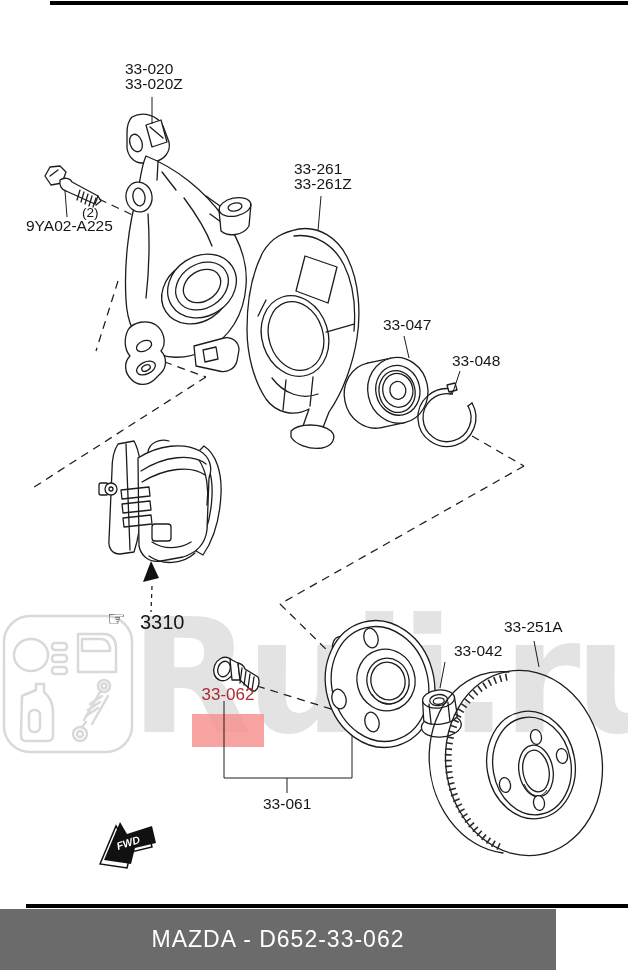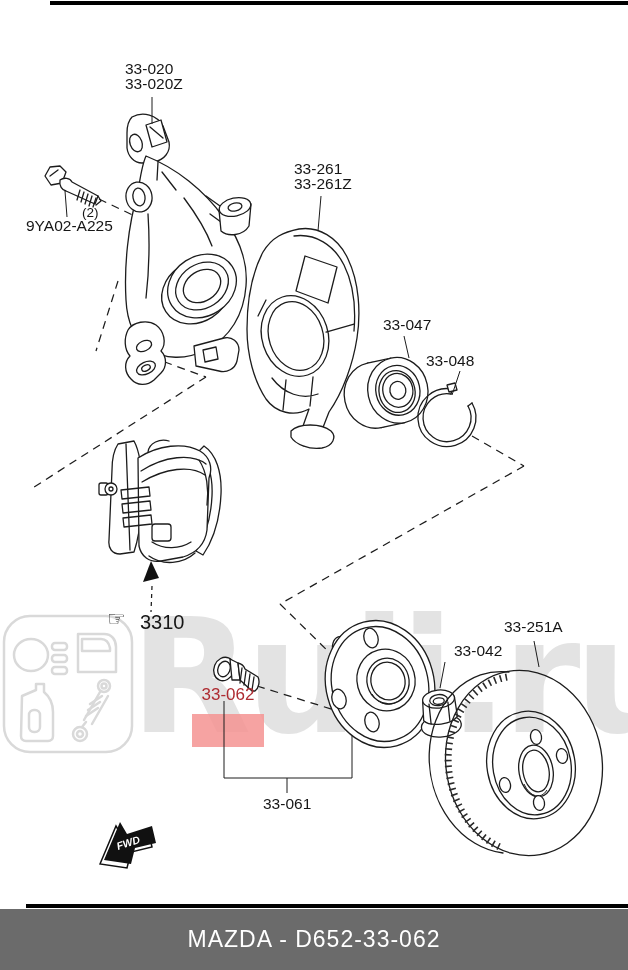--- a/index.html
+++ b/index.html
@@ -1,20 +1,20 @@
 <!DOCTYPE html>
 <html><head>
 <meta charset="utf-8">
 <style>
   html,body{margin:0;padding:0;background:#fff;}
   #canvas{position:relative;width:628px;height:970px;background:#fff;overflow:hidden;
           font-family:"Liberation Sans",sans-serif;}
   
   .strip{position:absolute;background:#000;}
-  #footer-bar{position:absolute;left:0;top:909px;width:628px;height:61px;background:#6b6b6b;
+  #footer-bar{position:absolute;left:0;top:909px;width:556px;height:61px;background:#6b6b6b;
               display:flex;align-items:center;justify-content:center;gap:46px;z-index:6;}
   #footer-bar span{color:#fff;font-size:23px;letter-spacing:1px;white-space:nowrap;}
   
   #wm-text{position:absolute;left:130px;top:598px;width:498px;height:170px;overflow:hidden;
            font-family:"DejaVu Sans",sans-serif;font-weight:bold;font-size:158px;line-height:1;
            letter-spacing:-6px;color:#e3e3e3;z-index:1;white-space:nowrap;}
   #wm-logo{position:absolute;left:0;top:610px;z-index:1;}
   
   #stud-highlight{position:absolute;left:192px;top:714px;width:72px;height:33px;
                   background:#f59392;opacity:.85;z-index:2;}
@@ -244,21 +244,21 @@
 
   <div class="lbl" style="left:82px;top:205px;font-size:13.5px;">(2)</div>
   <div class="lbl" style="left:26px;top:218px;">9YA02-A225</div>
 
   <div class="lbl" style="left:294px;top:161px;">
     <div>33-261</div>
     <div>33-261Z</div>
   </div>
 
   <div class="lbl" style="left:383px;top:317px;">33-047</div>
-  <div class="lbl" style="left:426px;top:353px;">33-048</div>
+  <div class="lbl" style="left:452px;top:353px;">33-048</div>
 
   <div id="hand-icon">☞</div>
   <div class="lbl big" style="left:140px;top:612px;">3310</div>
 
   <div id="lbl-stud">33-062</div>
 
   <div class="lbl" style="left:263px;top:796px;text-align:center;">33-061</div>
   <div class="lbl" style="left:422px;top:643px;margin-left:32px;">33-042</div>
   <div class="lbl" style="left:504px;top:619px;">33-251A</div>
 

